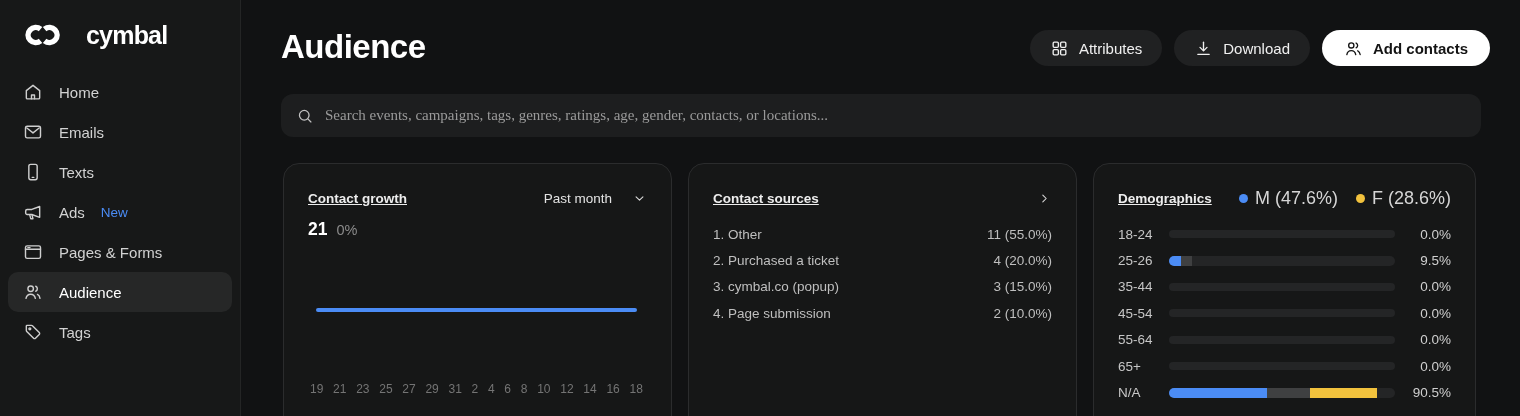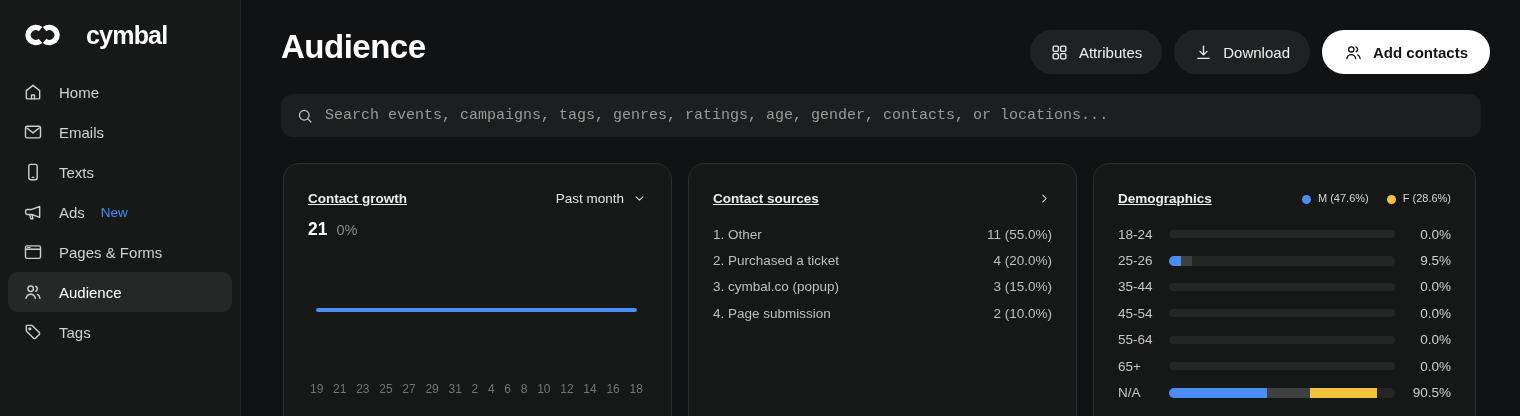--- a/index.html
+++ b/index.html
@@ -15,60 +15,60 @@
   .nav { margin-top:22px; padding:0 8px; }
   .nav-item { display:flex; align-items:center; gap:16px; height:40px; padding:0 15px; border-radius:10px; color:#d2d2d2; font-size:15px; cursor:pointer; }
   .nav-item.active { background:#262727; color:#ffffff; }
   .nav-icon { width:20px; height:20px; flex:0 0 20px; color:#cfcfcf; }
   .nav-icon svg { width:20px; height:20px; display:block; }
   .nav-badge { font-size:13.5px; font-weight:500; }
 
   
   .page-title { position:absolute; left:281px; top:28px; font-size:33px; font-weight:700; color:#fff; letter-spacing:-0.5px; }
   .header-actions { position:absolute; top:30px; right:30px; display:flex; gap:12px; }
-  .btn { display:flex; align-items:center; gap:10px; height:44px; padding:0 20px; border:none; border-radius:22px; font-family:inherit; font-size:15px; font-weight:500; cursor:pointer; }
+  .btn { display:flex; align-items:center; gap:10px; height:36px; padding:0 20px; border:none; border-radius:22px; font-family:inherit; font-size:15px; font-weight:500; cursor:pointer; }
   .btn.dark { background:#202122; color:#f0f0f0; }
   .btn.light { background:#ffffff; color:#141414; padding:0 22px; font-weight:600; }
   .btn-icon { width:19px; height:19px; }
   .btn-icon svg { width:19px; height:19px; display:block; }
 
   
   .search-bar { position:absolute; left:281px; top:94px; width:1200px; height:43px; background:#1d1e1f; border-radius:12px; display:flex; align-items:center; gap:11px; padding:0 15px; }
   .search-icon { width:18px; height:18px; color:#c2c2c2; }
   .search-icon svg { width:18px; height:18px; display:block; }
-  .search-bar input { flex:1; background:transparent; border:none; outline:none; color:#ec4899; font-family:Liberation Mono, monospace; font-size:15px; }
+  .search-bar input { flex:1; background:transparent; border:none; outline:none; color:#ec4899; font-family:Liberation Serif, serif; font-size:15px; }
   .search-bar input::placeholder { color:#9a9a9a; }
 
   
   .cards { position:absolute; left:283px; top:163px; display:flex; gap:16px; }
   .card { position:relative; width:389px; height:420px; background:#161717; border:1px solid #2b2c2d; border-radius:16px; padding:24px; }
   .card:last-child { width:383px; }
   .card-title-row { display:flex; align-items:center; justify-content:space-between; height:20px; }
   .card-title { font-size:13.5px; font-weight:600; color:#ededed;text-decoration:underline; }
-  .range-select { display:flex; align-items:flex-start; gap:8px; font-size:13.5px; font-weight:500; color:#e3e3e3; cursor:pointer; }
+  .range-select { display:flex; align-items:flex-start; gap:20px; font-size:13.5px; font-weight:500; color:#e3e3e3; cursor:pointer; }
   .chev { width:15px; height:15px; color:#dcdcdc; }
   .chev svg { width:15px; height:15px; display:block; }
 
   
   .growth-value-row { display:flex; align-items:baseline; gap:9px; margin-top:11px; }
   .growth-total { font-size:17.5px; font-weight:700; color:#ffffff; }
   .growth-delta { font-size:14.5px; color:#8b8b8b; }
   .growth-line { position:absolute; left:32px; right:34px; top:144px; height:4px; border-radius:2px; }
   .x-axis { position:absolute; left:26px; right:28px; top:218px; display:flex; justify-content:space-between; }
   .x-tick { font-size:12px; color:#747474; }
 
   
   .source-rows { margin-top:13px; }
   .source-row { display:flex; align-items:center; justify-content:space-between; height:26.4px; font-size:13.5px; }
   .source-label { color:#bfbfbf; }
   .source-value { color:#bfbfbf; }
 
   
   .legend { display:flex; align-items:center; gap:18px; }
-  .legend-item { display:flex; align-items:flex-end; gap:7px; font-size:11px; color:#d6d6d6; }
+  .legend-item { display:flex; align-items:center; gap:7px; font-size:18px; color:#d6d6d6; }
   .legend-dot { width:9px; height:9px; border-radius:50%; }
   .demo-rows { margin-top:13px; }
   .demo-row { display:flex; align-items:center; height:26.4px; }
   .demo-label { width:51px; font-size:13.5px; color:#c6c6c6; }
   .demo-bar-track { flex:1; height:8px; border-radius:5px; background:#242526; overflow:hidden; display:flex; }
   .demo-bar-track.filled { height:10px; }
   .demo-seg { height:100%; }
   .demo-value { width:56px; text-align:right; font-size:13.5px; color:#cfcfcf; }
 </style>
 </head>

